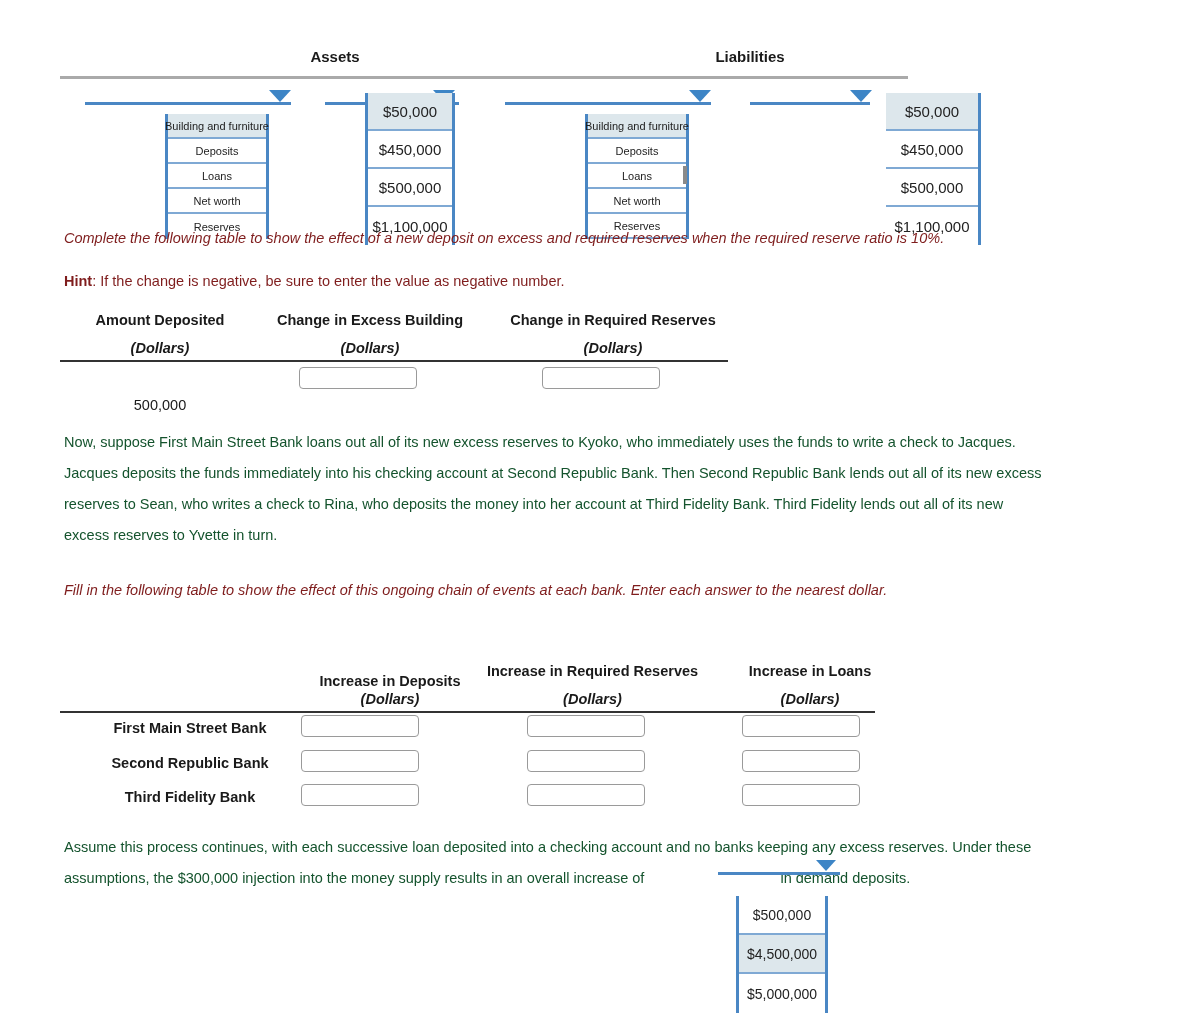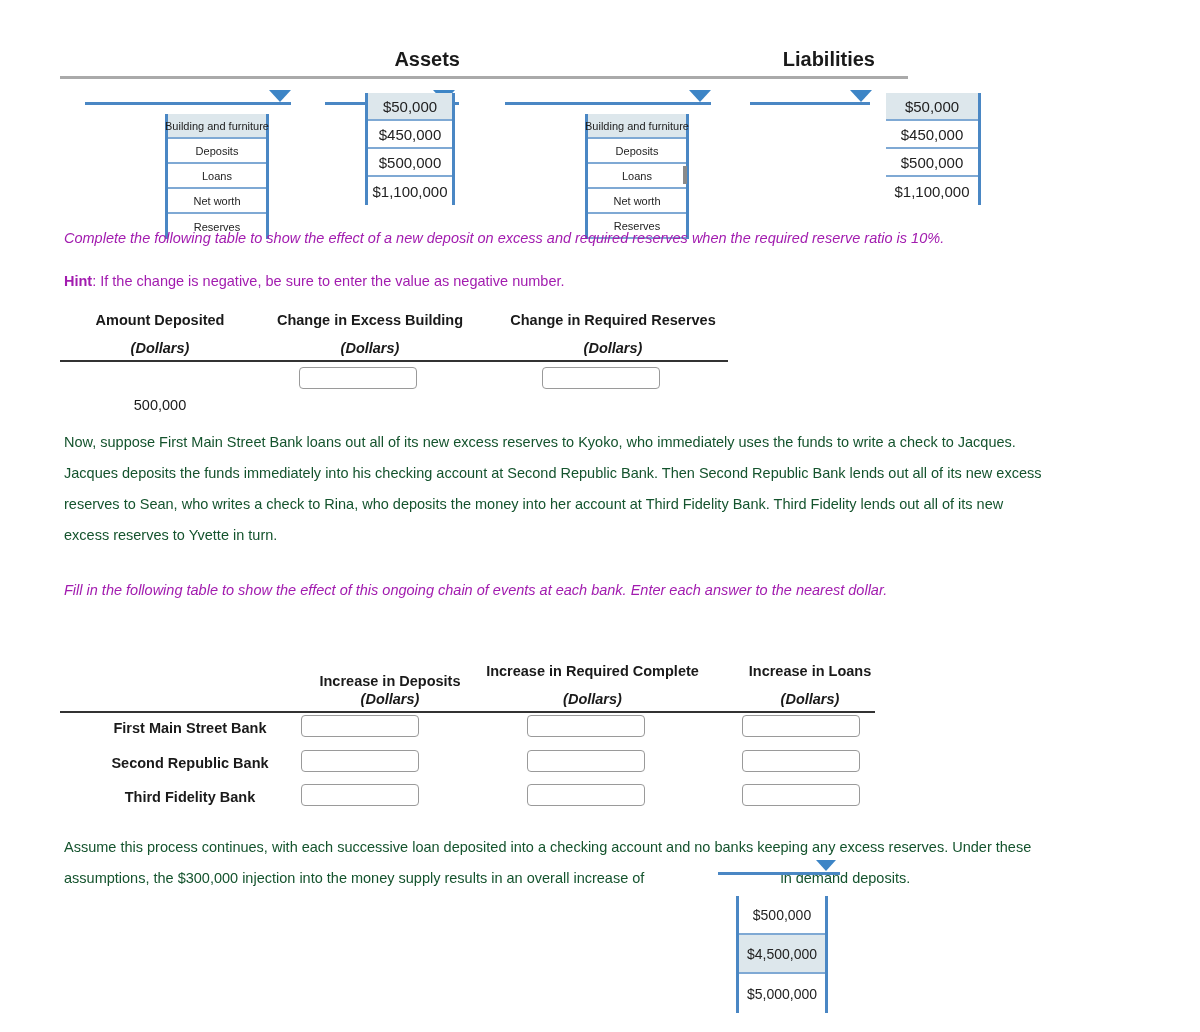--- a/index.html
+++ b/index.html
@@ -20,22 +20,22 @@
   .bs-header {
     position: absolute;
     left: 60px; top: 48px;
     width: 848px;
     height: 30px;
   }
   .bs-header .col-title {
     position: absolute;
     top: 0;
     font-weight: bold;
-    font-size: 20px;
-    text-align: right;
+    font-size: 15px;
+    text-align: center;
     white-space: nowrap;
   }
   .bs-header .assets-title { left: 150px; width: 250px; }
   .bs-header .liab-title  { left: 565px; width: 250px; }
   .bs-rule {
     position: absolute;
     left: 60px; top: 76px;
     width: 848px;
     height: 3px;
     background: #aaaaaa;
@@ -73,35 +73,35 @@
     background: #ffffff;
     white-space: nowrap;
     color: #222;
   }
   .dd-list .opt:last-child { border-bottom: none; }
   .dd-list .opt.sel { background: #dde7ec; }
 
   
   .dd-small .opt { height: 25px; font-size: 11px; }
   
-  .dd-big .opt { height: 28px; font-size: 15px; }
+  .dd-big .opt { height: 38px; font-size: 15px; }
 
   .dd-scrollbar {
     position: absolute;
     width: 4px;
     background: #8a8a8a;
     right: -1px;
   }
 
   
   .txt {
     position: absolute;
     font-size: 14.5px;
     line-height: 20px;
-    color: #a21caf;
+    color: #7f1d1d;
   }
   .italic { font-style: italic; }
   .bold { font-weight: bold; }
 
   .para {
     position: absolute;
     font-size: 14.5px;
     line-height: 31px;
     color: #14532d;
   }
@@ -256,21 +256,21 @@
   <div>Now, suppose First Main Street Bank loans out all of its new excess reserves to Kyoko, who immediately uses the funds to write a check to Jacques.</div>
   <div>Jacques deposits the funds immediately into his checking account at Second Republic Bank. Then Second Republic Bank lends out all of its new excess</div>
   <div>reserves to Sean, who writes a check to Rina, who deposits the money into her account at Third Fidelity Bank. Third Fidelity lends out all of its new</div>
   <div>excess reserves to Yvette in turn.</div>
 </div>
 
 <div class="txt italic" style="left:64px; top:580px; width:1000px;">Fill in the following table to show the effect of this ongoing chain of events at each bank. Enter each answer to the nearest dollar.</div>
 
 <div class="tbl" style="left:60px; top:663px; width:820px;">
   <div class="hdr" style="left:215px; top:10px;  width:230px;">Increase in Deposits</div>
-  <div class="hdr" style="left:400px; top:0px;  width:265px;">Increase in Required Complete</div>
+  <div class="hdr" style="left:400px; top:0px;  width:265px;">Increase in Required Reserves</div>
   <div class="hdr" style="left:660px; top:0px;  width:180px;">Increase in Loans</div>
 
   <div class="sub" style="left:215px; top:28px; width:230px;">(Dollars)</div>
   <div class="sub" style="left:400px; top:28px; width:265px;">(Dollars)</div>
   <div class="sub" style="left:660px; top:28px; width:180px;">(Dollars)</div>
 
   <div class="rule" style="top:48px; width:815px;"></div>
 
   <div class="rowlabel" style="left:10px; top:57px; width:240px;">First Main Street Bank</div>
   <input class="ansbox" style="left: 241px; top: 52px;" type="text" value="">

